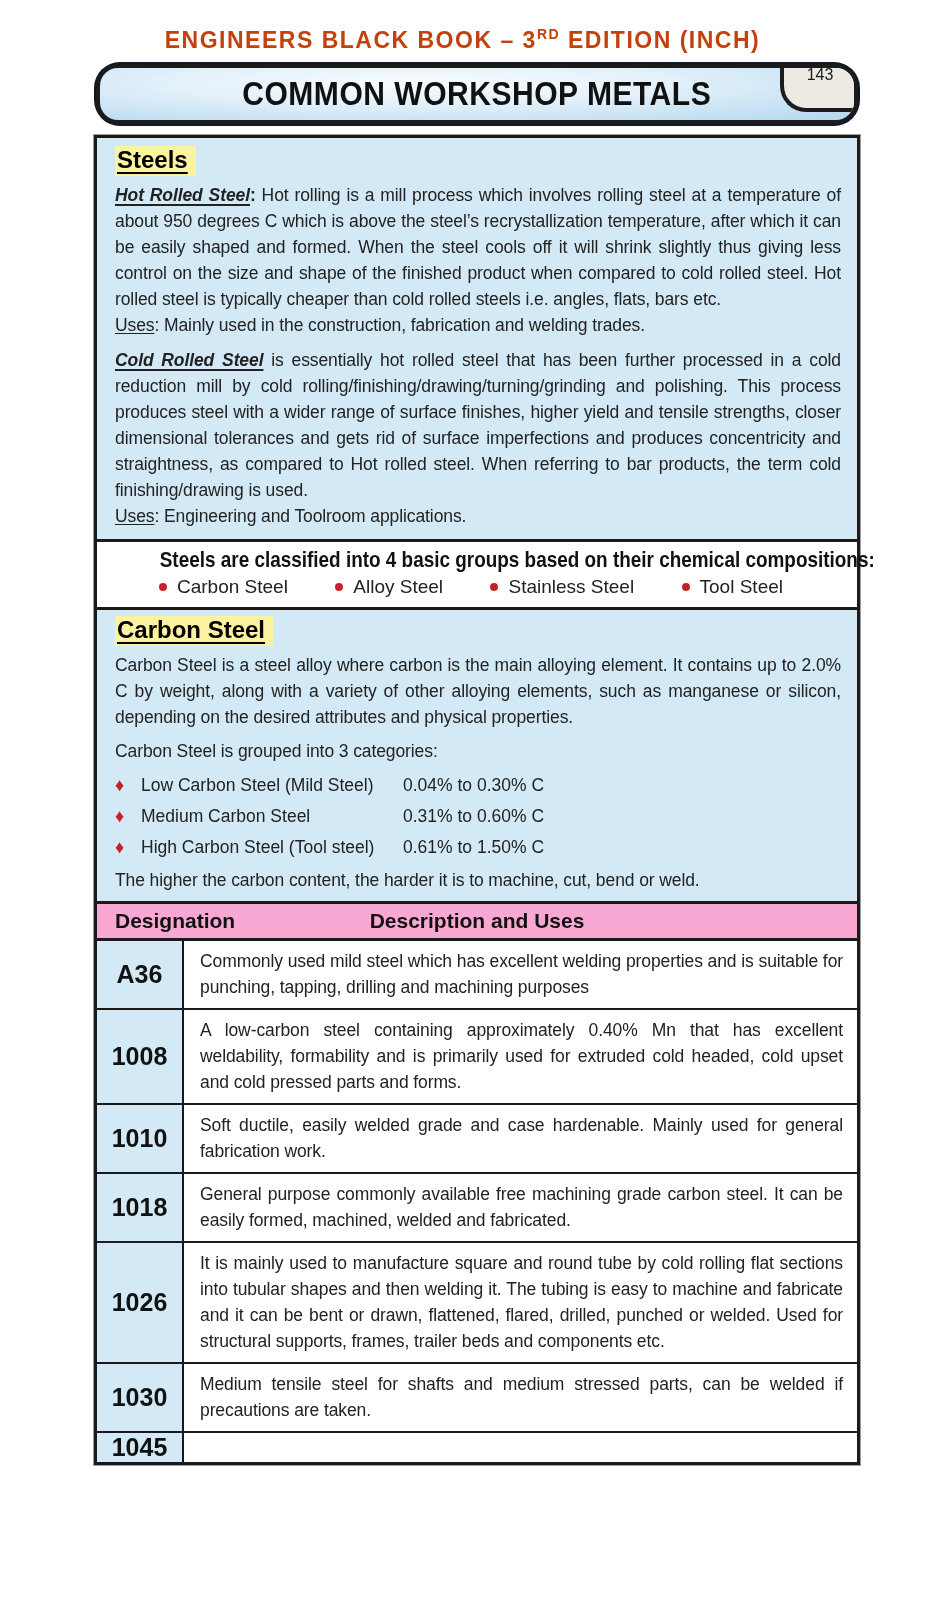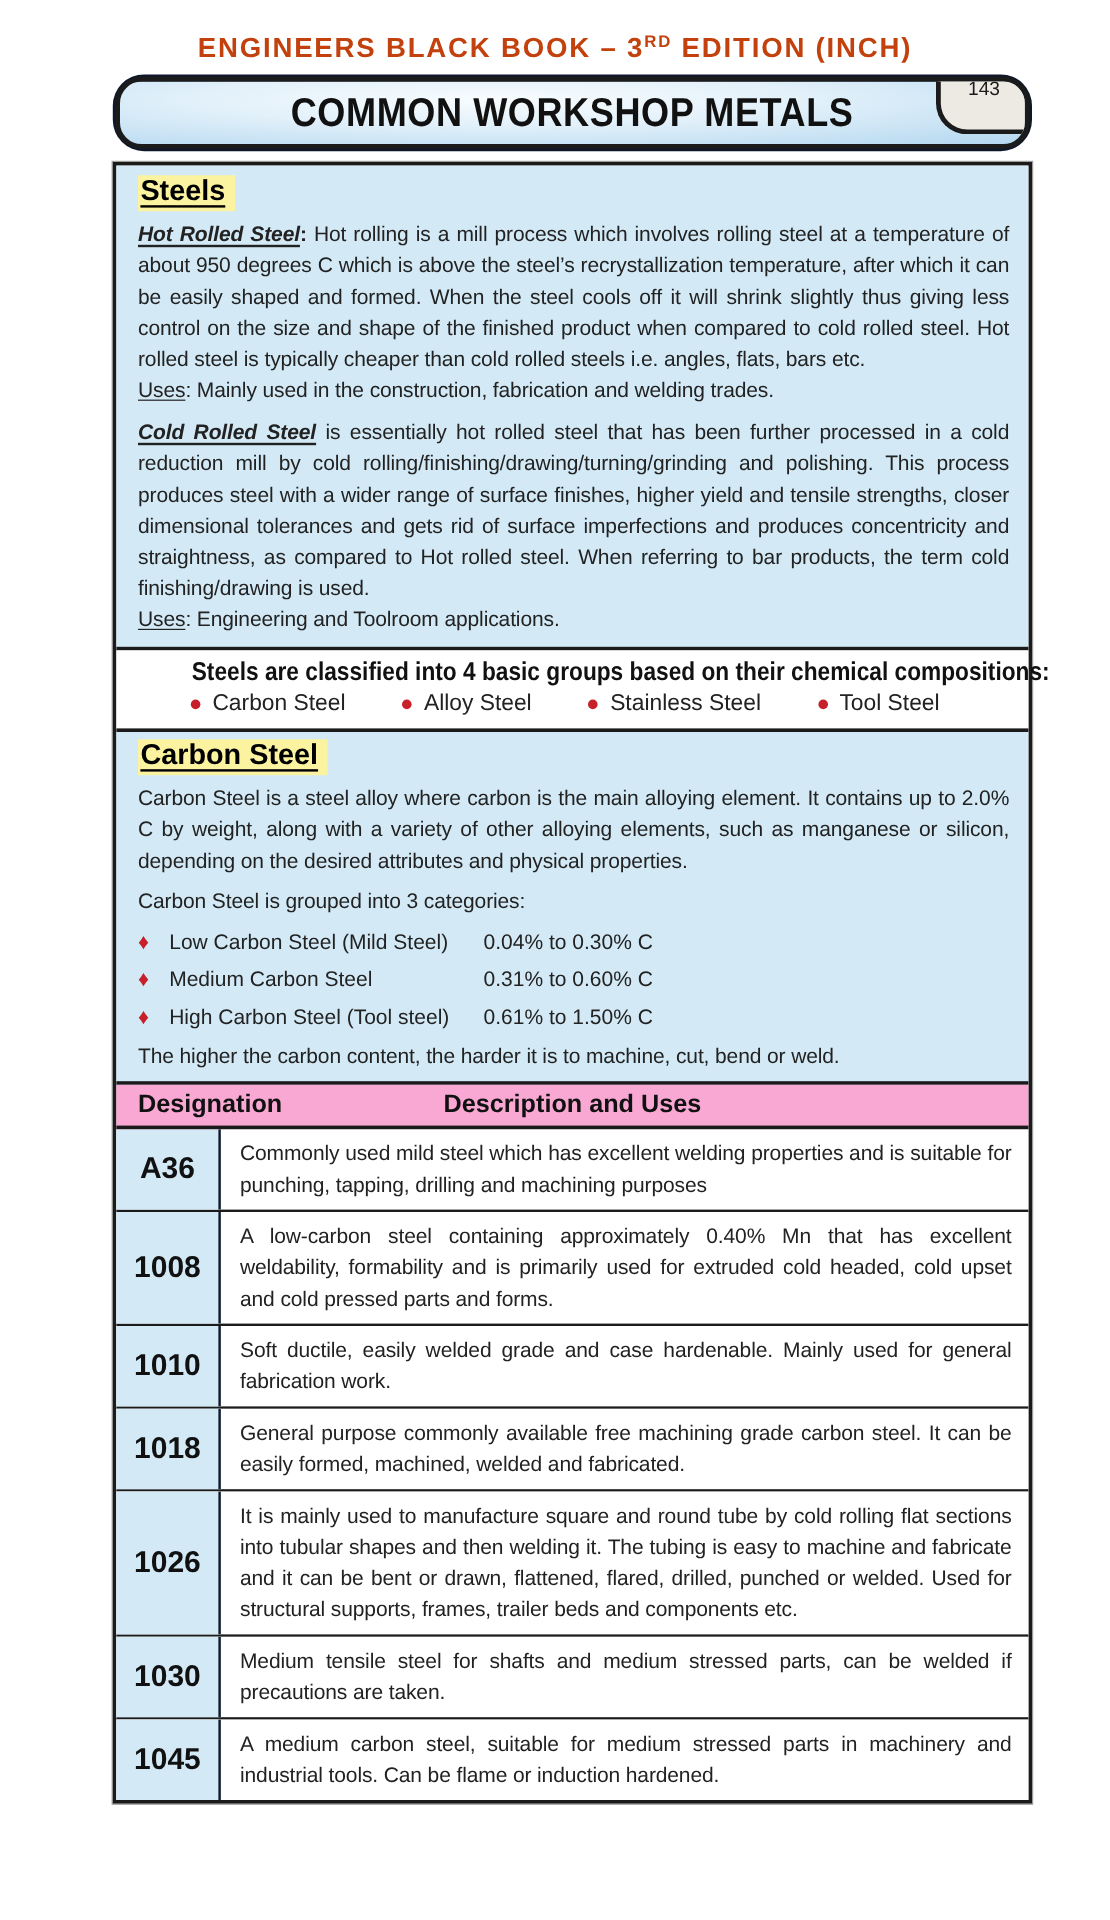--- a/index.html
+++ b/index.html
@@ -249,19 +249,18 @@
       <div class="trow">
         <div class="td-des">1026</div>
         <div class="td-desc body-text">It is mainly used to manufacture square and round tube by cold rolling flat sections into tubular shapes and then welding it. The tubing is easy to machine and fabricate and it can be bent or drawn, flattened, flared, drilled, punched or welded. Used for structural supports, frames, trailer beds and components etc.</div>
       </div>
       <div class="trow">
         <div class="td-des">1030</div>
         <div class="td-desc body-text">Medium tensile steel for shafts and medium stressed parts, can be welded if precautions are taken.</div>
       </div>
       <div class="trow">
         <div class="td-des">1045</div>
-        <div class="td-desc body-text">A medium carbon steel, suitable for medium stressed parts in machinery and industrial tools. Can be flame or induction hardened.</div>
       </div>
     </div>
 
   </div>
 
 </div>
 
 </body></html>

